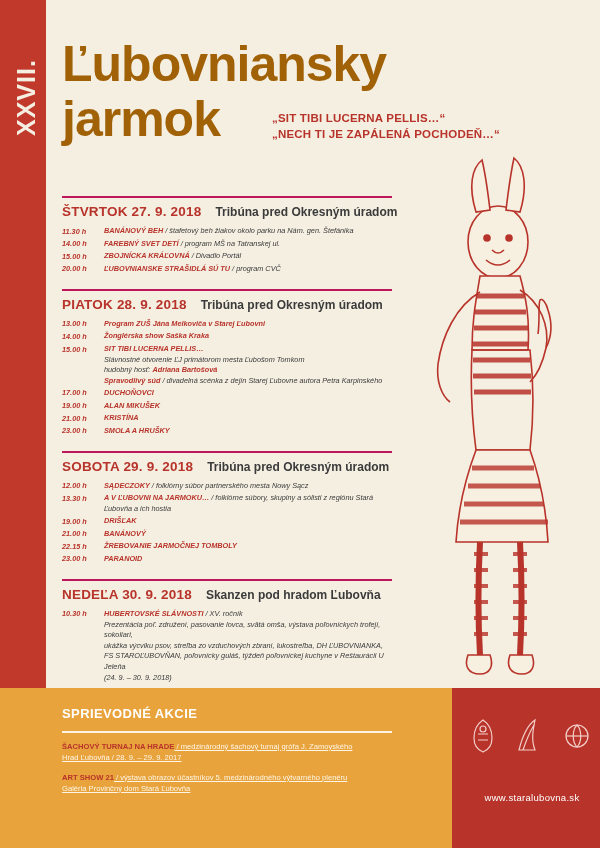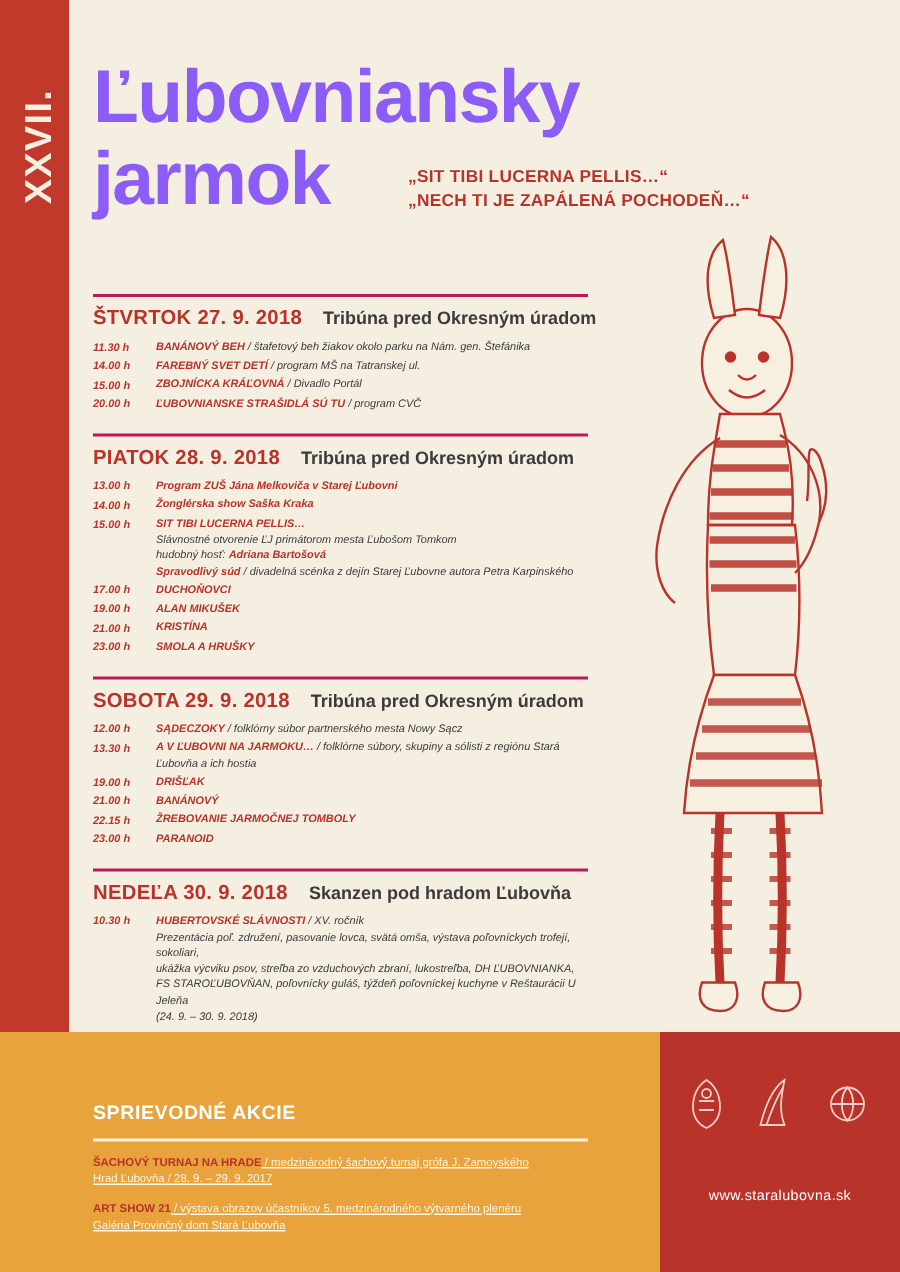--- a/index.html
+++ b/index.html
@@ -29,21 +29,21 @@
     transform:rotate(-90deg);
     transform-origin:left top;
     left:12px;top:136px;
     white-space:nowrap;
   }
   
   .title-block{
     position:absolute;left:62px;top:38px;width:470px;
   }
   .title1,.title2{
-    color:#8b5cf6;
+    color:#a16207;
     font-weight:bold;
     font-size:50px;
     line-height:53px;
     letter-spacing:-1px;
   }
   .title2{margin-top:2px;}
   .quotes{
     position:absolute;left:272px;top:110px;
     color:#b8332a;
     font-size:11.5px;
@@ -92,34 +92,34 @@
   
   .figure{
     position:absolute;right:0;top:150px;width:220px;height:540px;
   }
   
   .bottom{
     position:absolute;left:0;top:688px;width:600px;height:160px;
     background:#e8a33d;
   }
   .bottom-left{
-    position:absolute;left:62px;top:18px;width:330px;margin-top:28px;
+    position:absolute;left:62px;top:18px;width:330px;
   }
   .spr-title{
     color:#ffffff;font-weight:bold;font-size:13px;letter-spacing:0.4px;
     margin-bottom:10px;
   }
   .spr-rule{
     width:330px;height:1.5px;background:#ffffff;opacity:.85;margin-bottom:8px;
   }
   .spr-item{margin-bottom:9px;font-size:7.6px;line-height:11px;color:#ffffff;}
   .spr-item .nm{color:#b8332a;font-weight:bold;}
   .spr-item .ln{color:#fdf6e6;text-decoration:underline;}
   .bottom-right{
-    position:absolute;right:0;top:0;width:160px;height:160px;
+    position:absolute;right:0;top:0;width:148px;height:160px;
     background:#b8332a;
   }
   .logos{
     position:absolute;left:12px;top:28px;display:flex;gap:9px;align-items:center;
   }
   .logo-box{
     width:38px;height:40px;display:flex;align-items:flex-end;justify-content:center;
   }
   .web{
     position:absolute;left:0;top:104px;width:160px;text-align:center;

